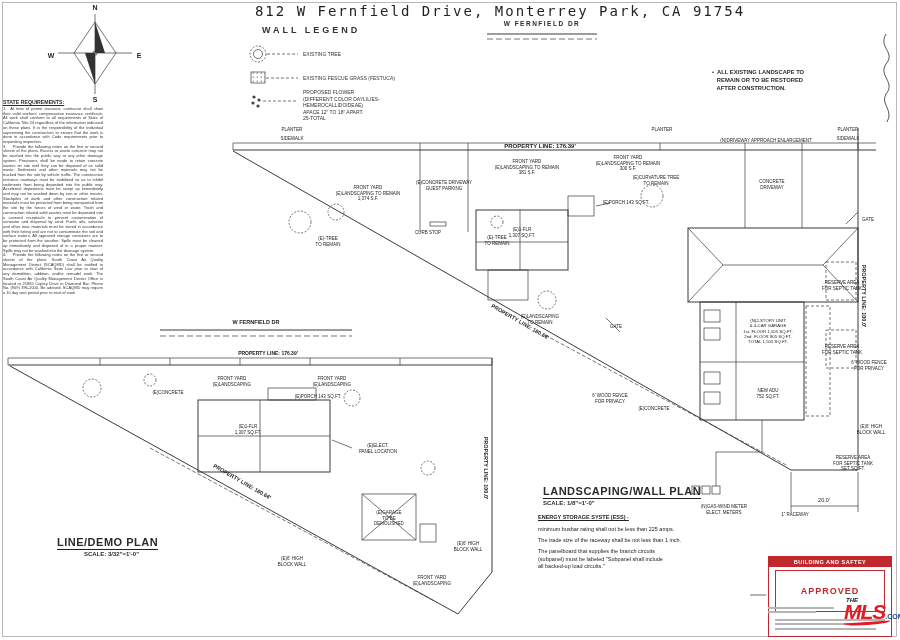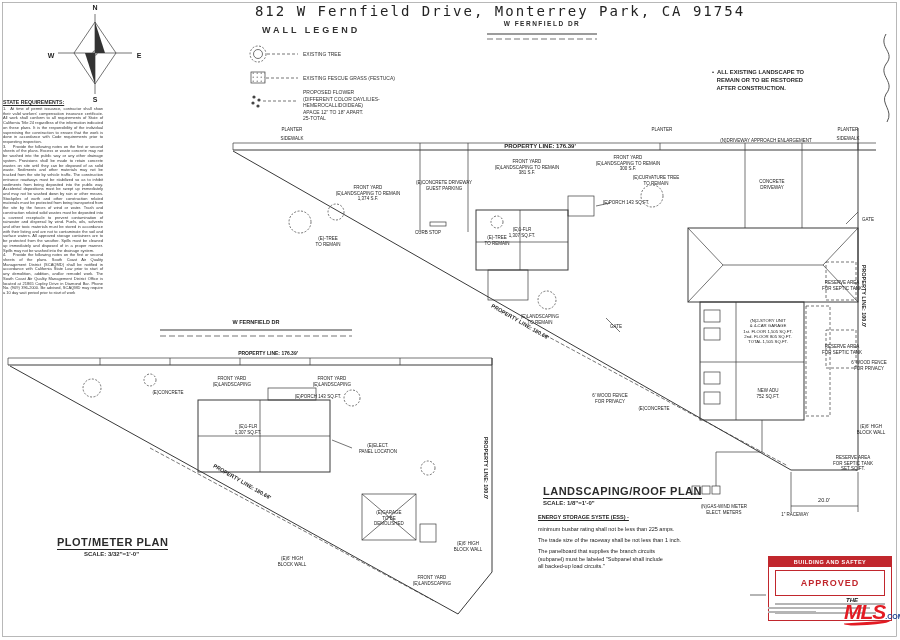--- a/index.html
+++ b/index.html
@@ -16,21 +16,21 @@
   .note-right { left:712px; top:68px; width:135px; font-size:5.8px; font-weight:700; line-height:1.4; white-space:pre; }
   .sr-head { left:3px; top:99px; font-size:5.2px; font-weight:700; text-decoration:underline; }
   .sr-body { left:3px; top:107px; width:100px; font-size:4px; line-height:1.18; text-align:justify; white-space:pre-wrap; color:#333; }
   .plan-title { font-size:11px; font-weight:700; letter-spacing:0.5px; border-bottom:1.5px solid #222; padding-bottom:1px; display:inline-block; }
   .plan-scale { font-size:6px; font-weight:700; }
   .energy { left:538px; top:514px; width:220px; font-size:5.5px; line-height:1.3; color:#222; }
   .energy div { margin-bottom:4px; white-space:pre-line; }
   .energy .eh { display:inline-block; text-decoration:underline; font-weight:700; margin-bottom:1px; }
   .stamp { left:768px; top:556px; width:124px; border:1.5px solid #c1272d; background:#fff; }
   .stamp-head { background:#c1272d; color:#fff; font-size:5.5px; font-weight:700; text-align:center; padding:2px 0; letter-spacing:0.5px; }
-  .stamp-approved { color:#c1272d; border:1px solid #c1272d; margin:3px 6px 2px; text-align:center; font-size:9px; font-weight:700; letter-spacing:1px; padding:7px 0; }
+  .stamp-approved { color:#c1272d; border:1px solid #c1272d; margin:3px 6px 2px; text-align:center; font-size:9px; font-weight:700; letter-spacing:1px; padding:15px 0; }
   .stamp-lines { padding:2px 6px 4px; }
   .ub { height:2px; background:#b5b5b5; margin:2.5px 0; }
   .mls { left:844px; top:597px; width:54px; }
   .mls-the { font-size:6px; font-weight:700; font-style:italic; color:#111; margin-left:2px; }
   .mls-mls { font-size:21px; line-height:0.85; font-weight:700; font-style:italic; color:#e31b23; letter-spacing:-1px; }
   .mls-com { font-size:7px; font-weight:700; color:#1b3f8f; }
   .mls-swoosh { height:3px; width:46px; background:#e31b23; border-radius:0 0 60% 60% / 0 0 100% 100%; transform:rotate(-4deg); margin-top:-1px; }
 </style>
 </head>
 <body>
@@ -186,26 +186,26 @@
   <div class="abs note-right">•  ALL EXISTING LANDSCAPE TO
    REMAIN OR TO BE RESTORED
    AFTER CONSTRUCTION.</div>
 
   <div class="abs sr-head">STATE REQUIREMENTS:</div>
   <div class="abs sr-body">1.  At time of permit issuance, contractor shall show their valid workers' compensation insurance certificate. All work shall conform to all requirements of State of California Title 24 regardless of the information indicated on these plans. It is the responsibility of the individual supervising the construction to ensure that the work is done in accordance with Code requirements prior to requesting inspection.
 3.    Provide the following notes on the first or second sheets of the plans. Excess or waste concrete may not be washed into the public way or any other drainage system. Provisions shall be made to retain concrete wastes on site until they can be disposed of as solid waste. Sediments and other materials may not be tracked from the site by vehicle traffic. The construction entrance roadways must be stabilized so as to inhibit sediments from being deposited into the public way. Accidental depositions must be swept up immediately and may not be washed down by rain or other means. Stockpiles of earth and other construction related materials must be protected from being transported from the site by the forces of wind or water. Trash and construction related solid wastes must be deposited into a covered receptacle to prevent contamination of rainwater and dispersal by wind. Fuels, oils, solvents and other toxic materials must be stored in accordance with their listing and are not to contaminate the soil and surface waters. All approved storage containers are to be protected from the weather. Spills must be cleaned up immediately and disposed of in a proper manner. Spills may not be washed into the drainage system.
 4.    Provide the following notes on the first or second sheets of the plans. South Coast Air Quality Management District (SCAQMD) shall be notified in accordance with California State Law prior to start of any demolition, addition, and/or remodel work. The South Coast Air Quality Management District Office is located at 21865 Copley Drive in Diamond Bar. Phone No. (909) 396-2000. Be advised, SCAQMD may require a 10 day wait period prior to start of work</div>
 
   <div class="abs" style="left:543px;top:481px">
-    <span class="plan-title">LANDSCAPING/ROOF PLAN</span>
+    <span class="plan-title">LANDSCAPING/WALL PLAN</span>
   </div>
   <div class="abs plan-scale" style="left:543px;top:500px">SCALE: 1/8"=1'-0"</div>
 
   <div class="abs" style="left:57px;top:532px">
-    <span class="plan-title">PLOT/METER PLAN</span>
+    <span class="plan-title">LINE/DEMO PLAN</span>
   </div>
   <div class="abs plan-scale" style="left:84px;top:551px">SCALE: 3/32"=1'-0"</div>
 
   <div class="abs energy">
     <div><span class="eh">ENERGY STORAGE SYSTE (ESS) -</span></div>
     <div>minimum busbar rating shall not be less than 225 amps.</div>
     <div>The trade size of the raceway shall be not less than 1 inch.</div>
     <div>The panelboard that supplies the branch circuits
 (subpanel) must be labeled "Subpanel shall include
 all backed-up load circuits."</div>

